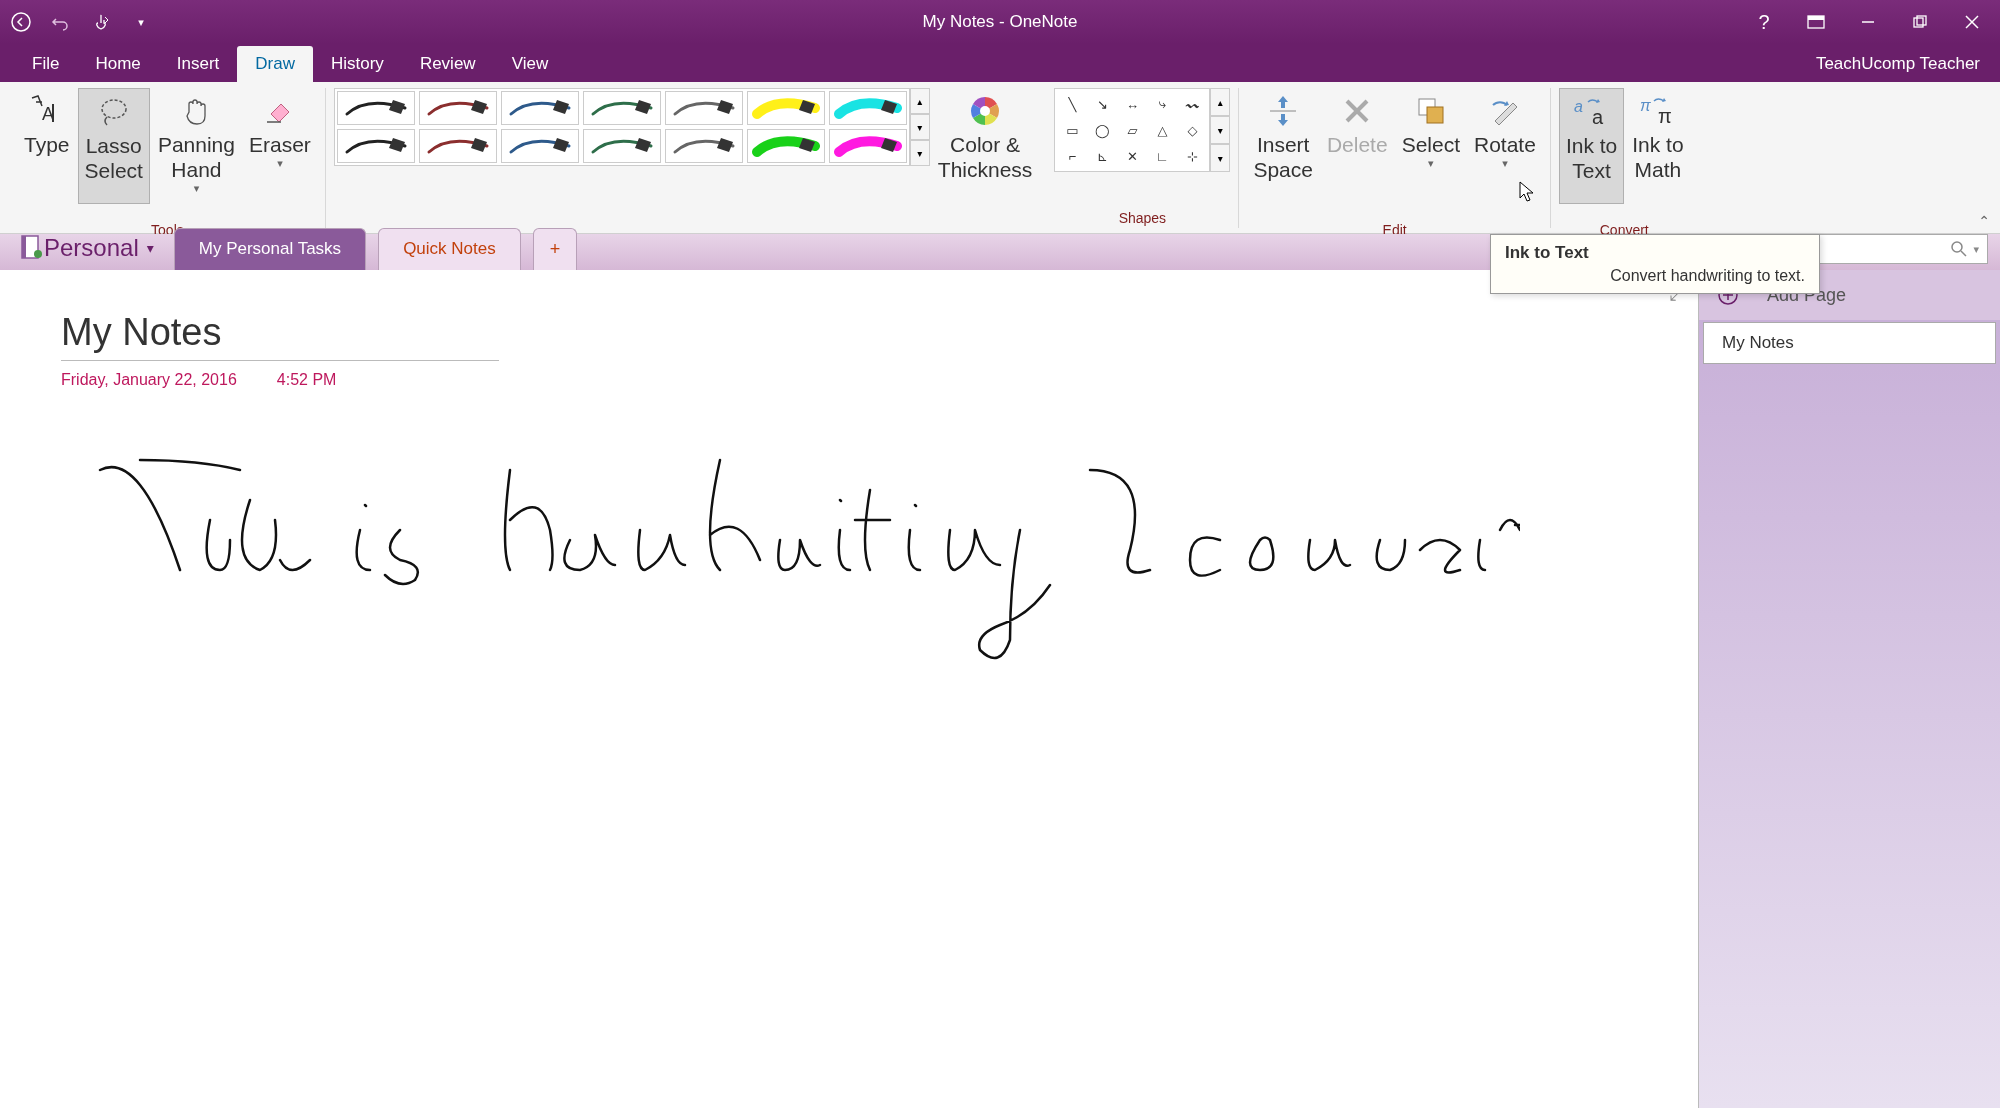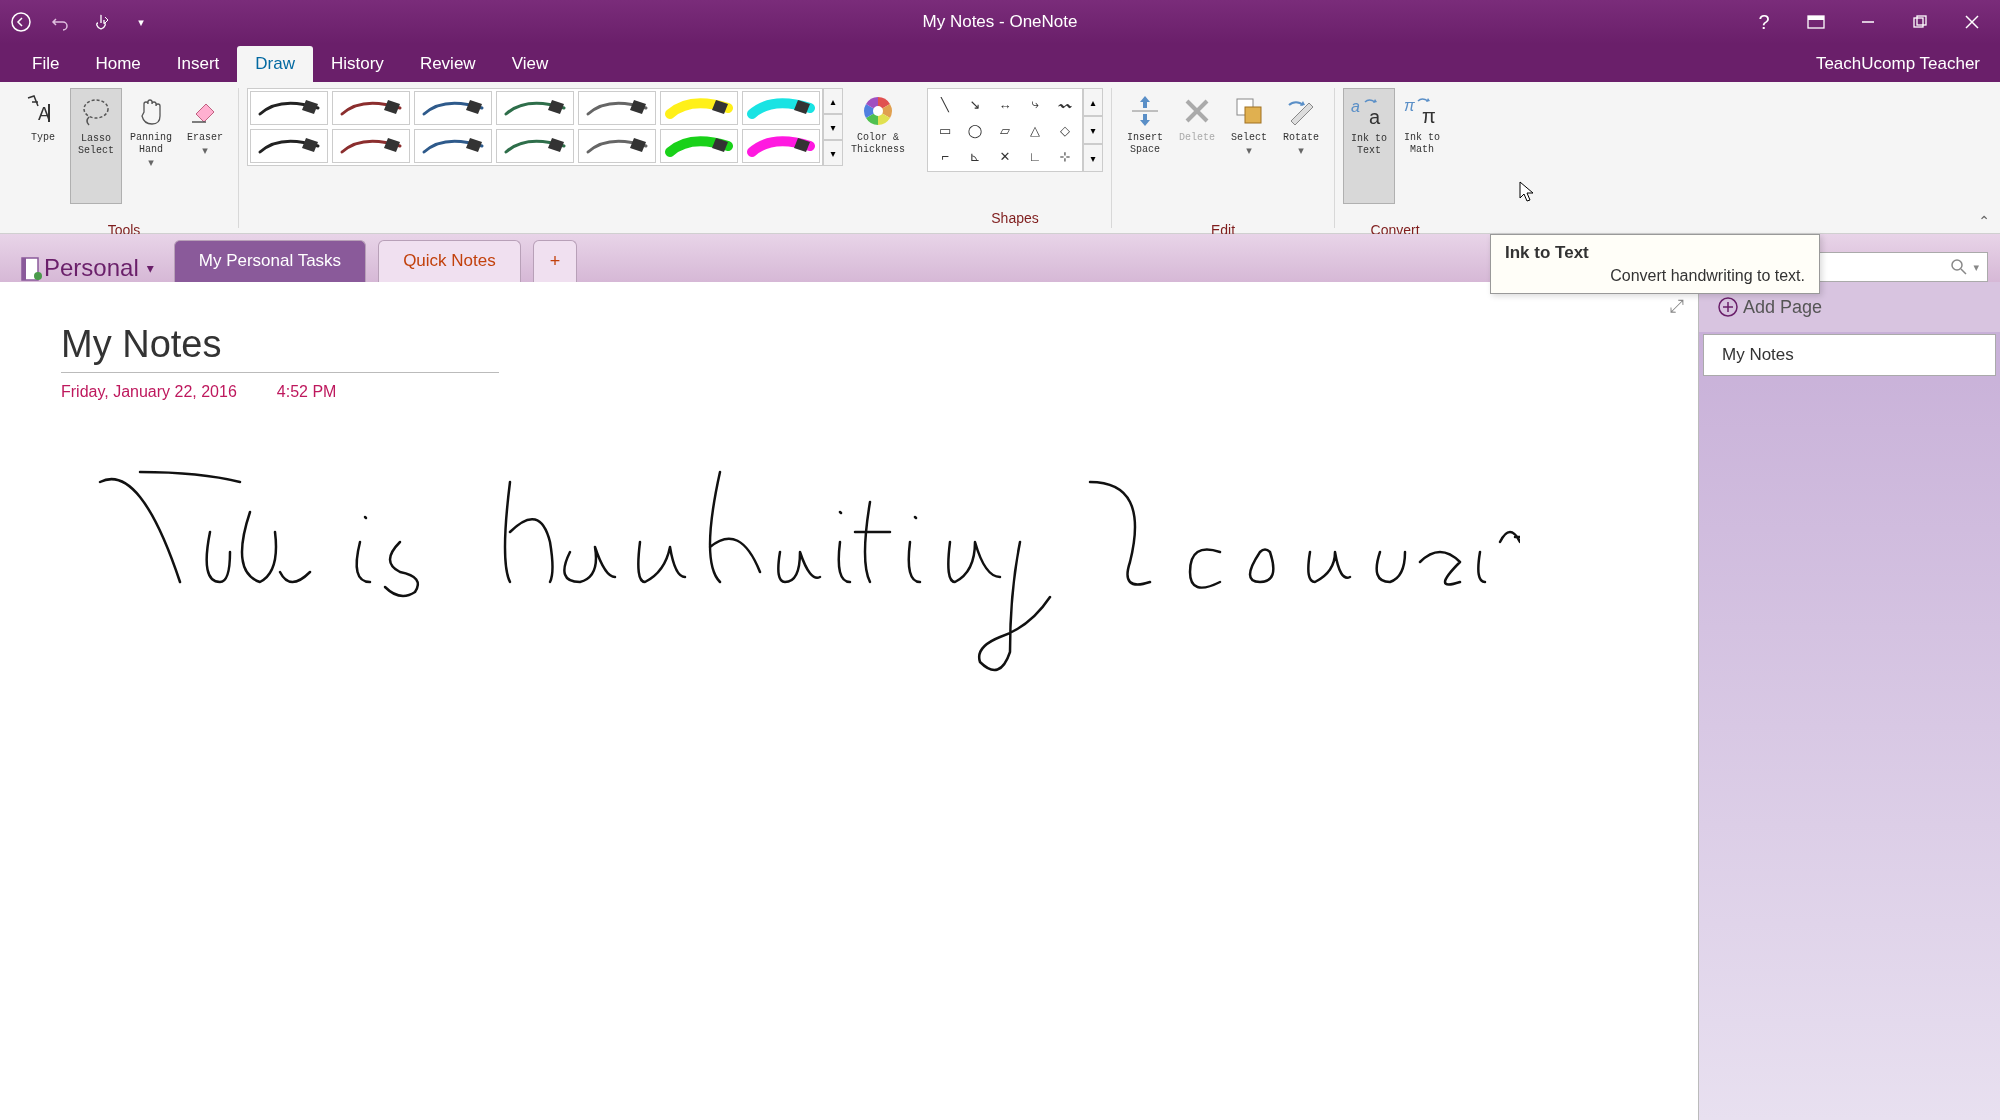--- a/index.html
+++ b/index.html
@@ -62,21 +62,21 @@
   flex-direction: column;
   align-items: center;
   justify-content: flex-start;
   padding: 4px 6px;
   cursor: pointer;
   height: 116px;
   min-width: 50px;
 }
 .ribbon-btn.active { background: #d8d8d8; border: 1px solid #b0b0b0; }
 .ribbon-icon { width: 38px; height: 38px; display: flex; align-items: center; justify-content: center; margin-bottom: 2px; }
-.ribbon-label { font-size: 10px; color: #333; text-align: center; line-height: 1.2; font-family: Liberation Mono, monospace; }
+.ribbon-label { font-size: 21px; color: #333; text-align: center; line-height: 1.2; }
 
 .pen-gallery {
   display: flex;
   flex-direction: column;
   gap: 4px;
   padding: 2px;
   border: 1px solid #ccc;
   background: #fff;
 }
 .pen-row { display: flex; gap: 4px; }
@@ -100,24 +100,24 @@
   gap: 2px;
   border: 1px solid #ccc;
   padding: 3px;
   background: #fff;
 }
 .shape-cell { border: none; display: flex; align-items: center; justify-content: center; cursor: pointer; font-size: 13px; color: #333; }
 
 .ribbon-collapse { position: absolute; right: 10px; bottom: 4px; cursor: pointer; font-size: 14px; color: #666; }
 
 .notebook-bar {
-  height: 48px;
+  height: 36px;
   background: linear-gradient(to bottom, #e8d4e8, #d6b8d6);
   display: flex;
-  align-items: flex-end;
+  align-items: flex-start;
   padding-left: 18px;
   position: relative;
 }
 .notebook-name { font-size: 24px; color: #6a1f6a; display: flex; align-items: center; gap: 8px; cursor: pointer; }
 .section-tabs { display: flex; margin-left: 20px; gap: 12px; align-self: flex-end; }
 .section-tab {
   padding: 10px 24px;
   background: #f0e0f0;
   border: 1px solid #b8a0b8;
   border-bottom: none;
@@ -157,21 +157,21 @@
 
 .page-list {
   width: 302px;
   background: linear-gradient(to bottom, #d8c4e0 0, #d8c4e0 50px, #c8b0d8 50px, #e8e0f0 100%);
   border-left: 1px solid #bbb;
 }
 .add-page {
   height: 50px;
   display: flex;
   align-items: center;
-  gap: 4px;
+  gap: 28px;
   padding-left: 18px;
   font-size: 18px;
   color: #555;
   cursor: pointer;
 }
 .page-item {
   height: 42px;
   background: #fff;
   border: 1px solid #aaa;
   display: flex;

